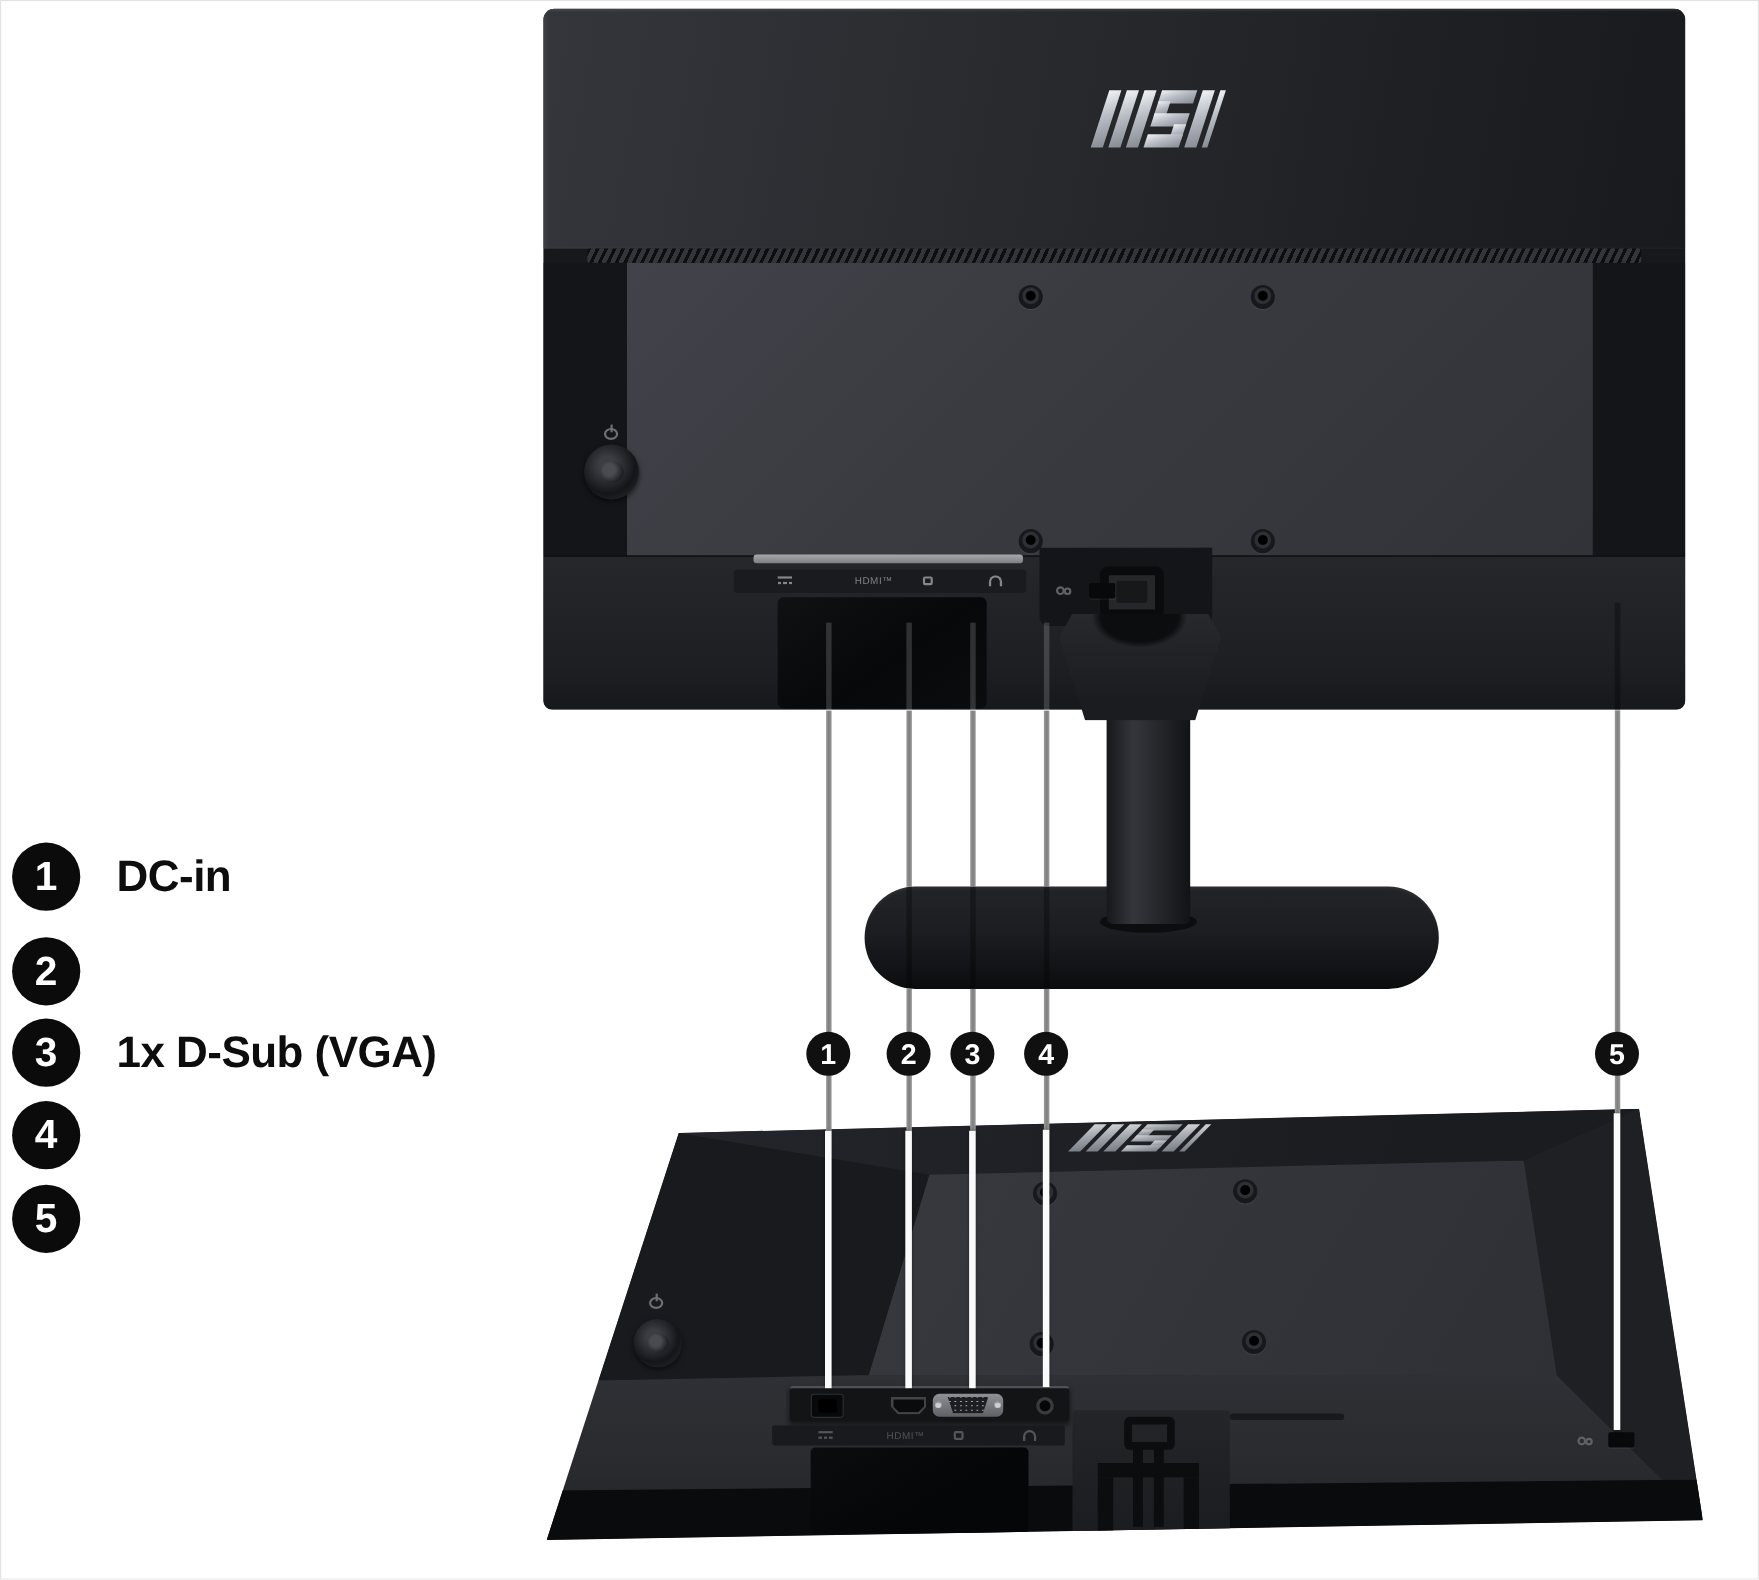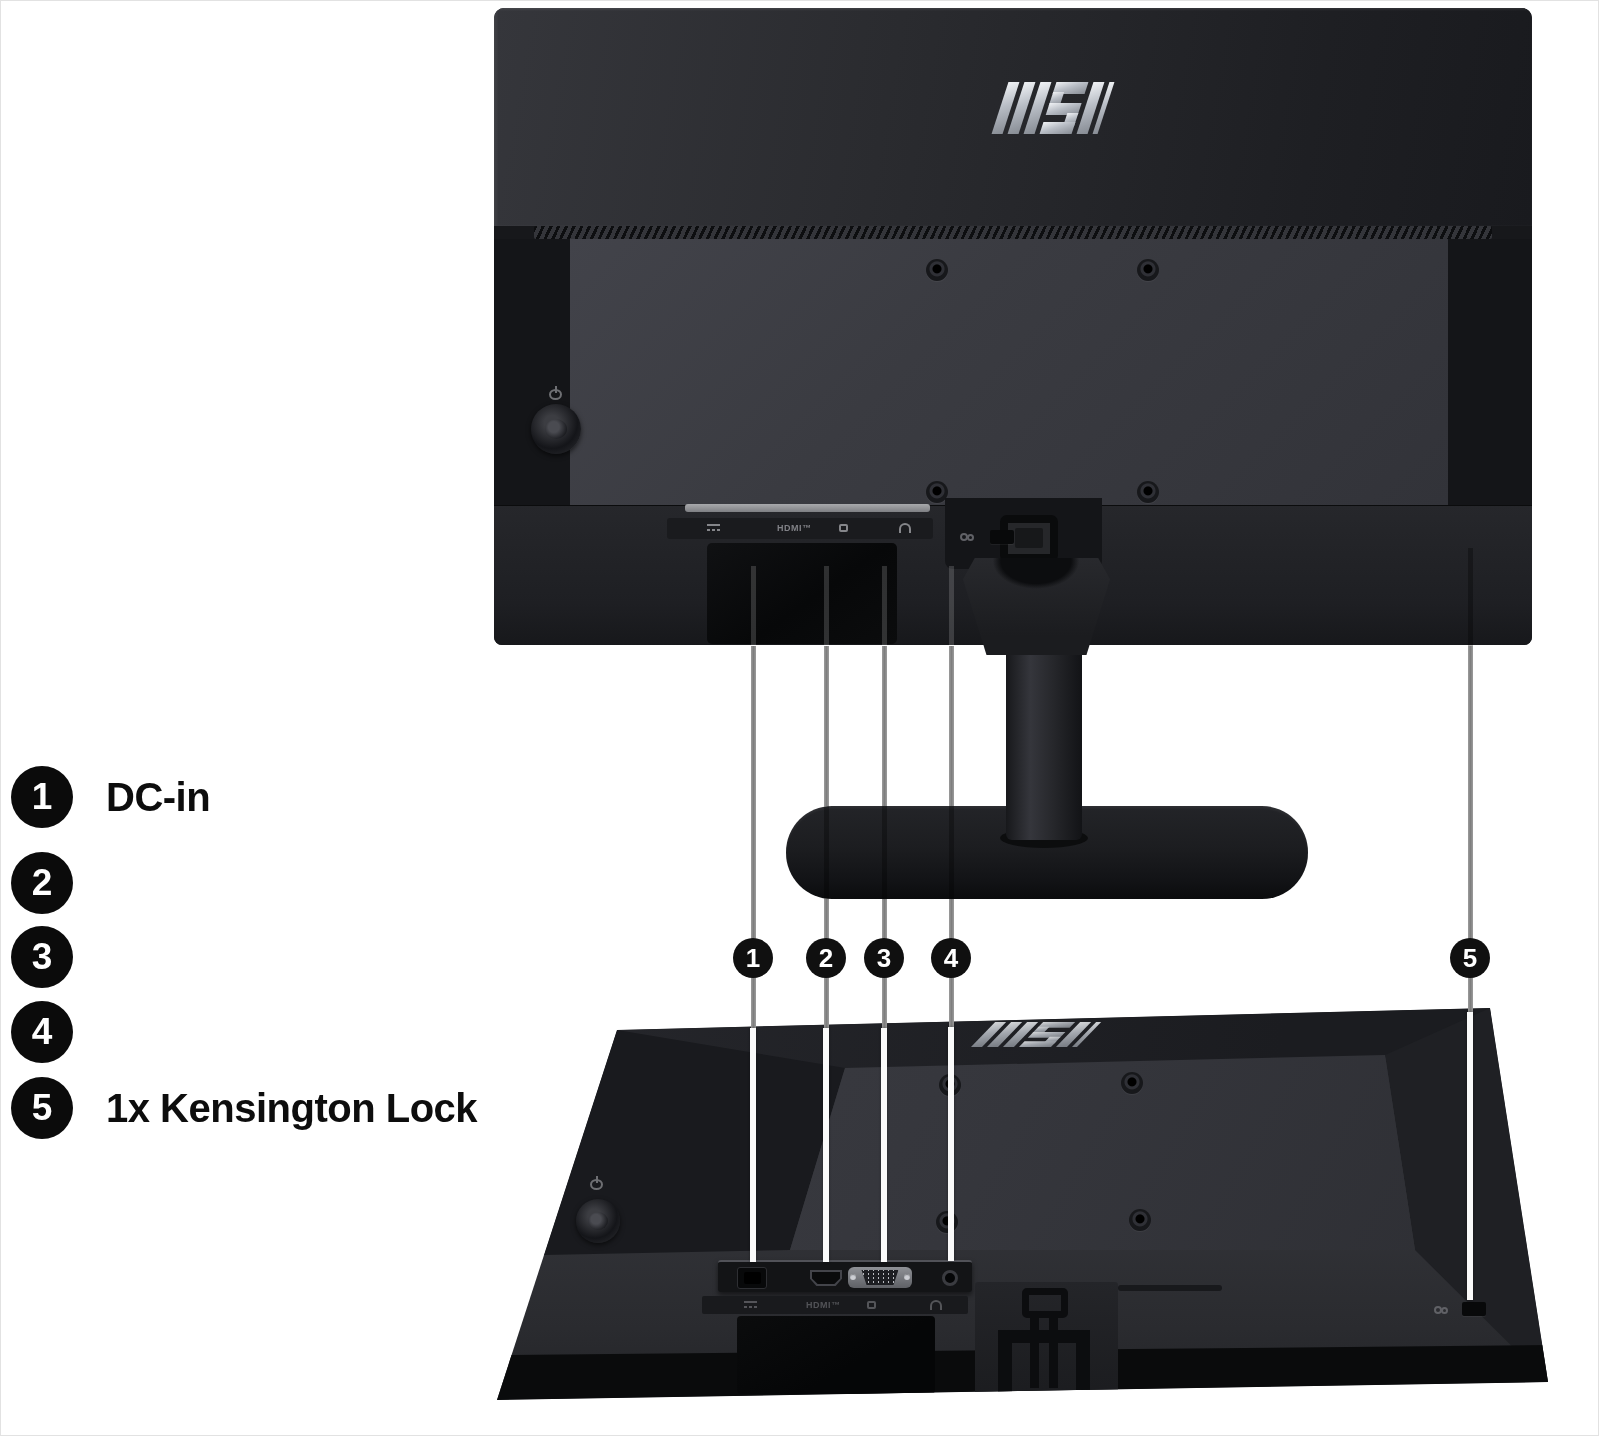--- a/index.html
+++ b/index.html
@@ -48,21 +48,21 @@
   .power-icon .ring { position:absolute; left:0; top:2px; width:13px; height:11px;
           border:2px solid #6e6f73; border-radius:50%; }
   .power-icon .stem { position:absolute; left:5.5px; top:-1px; width:2px; height:7px; background:#6e6f73; }
 
   .bottom-strip { position:absolute; left:0; top:497px; width:100%; height:140px;
           background:linear-gradient(180deg,#26272b,#1e1f23 70%,#17181b); border-top:1px solid #0b0c0d; }
   .silver-strip { position:absolute; left:191px; top:-2px; width:245px; height:8px; border-radius:3px;
           background:linear-gradient(180deg,#a8a9ac,#7e7f83); }
   .label-strip { position:absolute; left:173px; top:12px; width:266px; height:21px; border-radius:3px;
           background:#1a1b1e; }
-  .label-strip .hdmi-text, .label-strip2 .hdmi-text { position:absolute; font-size:9px; font-weight:bold; color:#808186; letter-spacing:.5px; top:5px; }
+  .label-strip .hdmi-text, .label-strip2 .hdmi-text { position:absolute; font-size:9px; font-weight:normal; color:#808186; letter-spacing:.5px; top:5px; }
   .dc-icon { position:absolute; width:13px; height:8px; }
   .dc-icon .solid { position:absolute; left:0; top:0; width:13px; height:2px; background:#85868a; }
   .dc-icon .dash  { position:absolute; left:0; top:5px; width:13px; height:2px;
           background:repeating-linear-gradient(90deg,#85868a 0 3px,transparent 3px 5px); }
   .dsub-icon { position:absolute; width:9px; height:8px; border:2px solid #85868a; border-radius:2px; }
   .hp-icon { position:absolute; width:12px; height:10px; }
   .hp-icon .band { position:absolute; left:0; top:0; width:12px; height:9px; border:2px solid #85868a;
           border-bottom:none; border-radius:6px 6px 0 0; }
   .hp-icon .padl { position:absolute; left:0; top:6px; width:2px; height:4px; background:#85868a; }
   .hp-icon .padr { position:absolute; right:0; top:6px; width:2px; height:4px; background:#85868a; }
@@ -358,26 +358,26 @@
   </div>
   <div class="legend-row" style="top:852px;">
     <div class="legend-circle">
         <span>2</span>
       </div>
   </div>
   <div class="legend-row" style="top:926px;">
     <div class="legend-circle">
         <span>3</span>
       </div>
+    <div class="legend-label">1x D-Sub (VGA)</div>
   </div>
   <div class="legend-row" style="top:1001px;">
     <div class="legend-circle">
         <span>4</span>
       </div>
   </div>
   <div class="legend-row" style="top:1077px;">
     <div class="legend-circle">
         <span>5</span>
       </div>
-    <div class="legend-label">1x Kensington Lock</div>
   </div>
 
 </div>
 
 </body></html>

